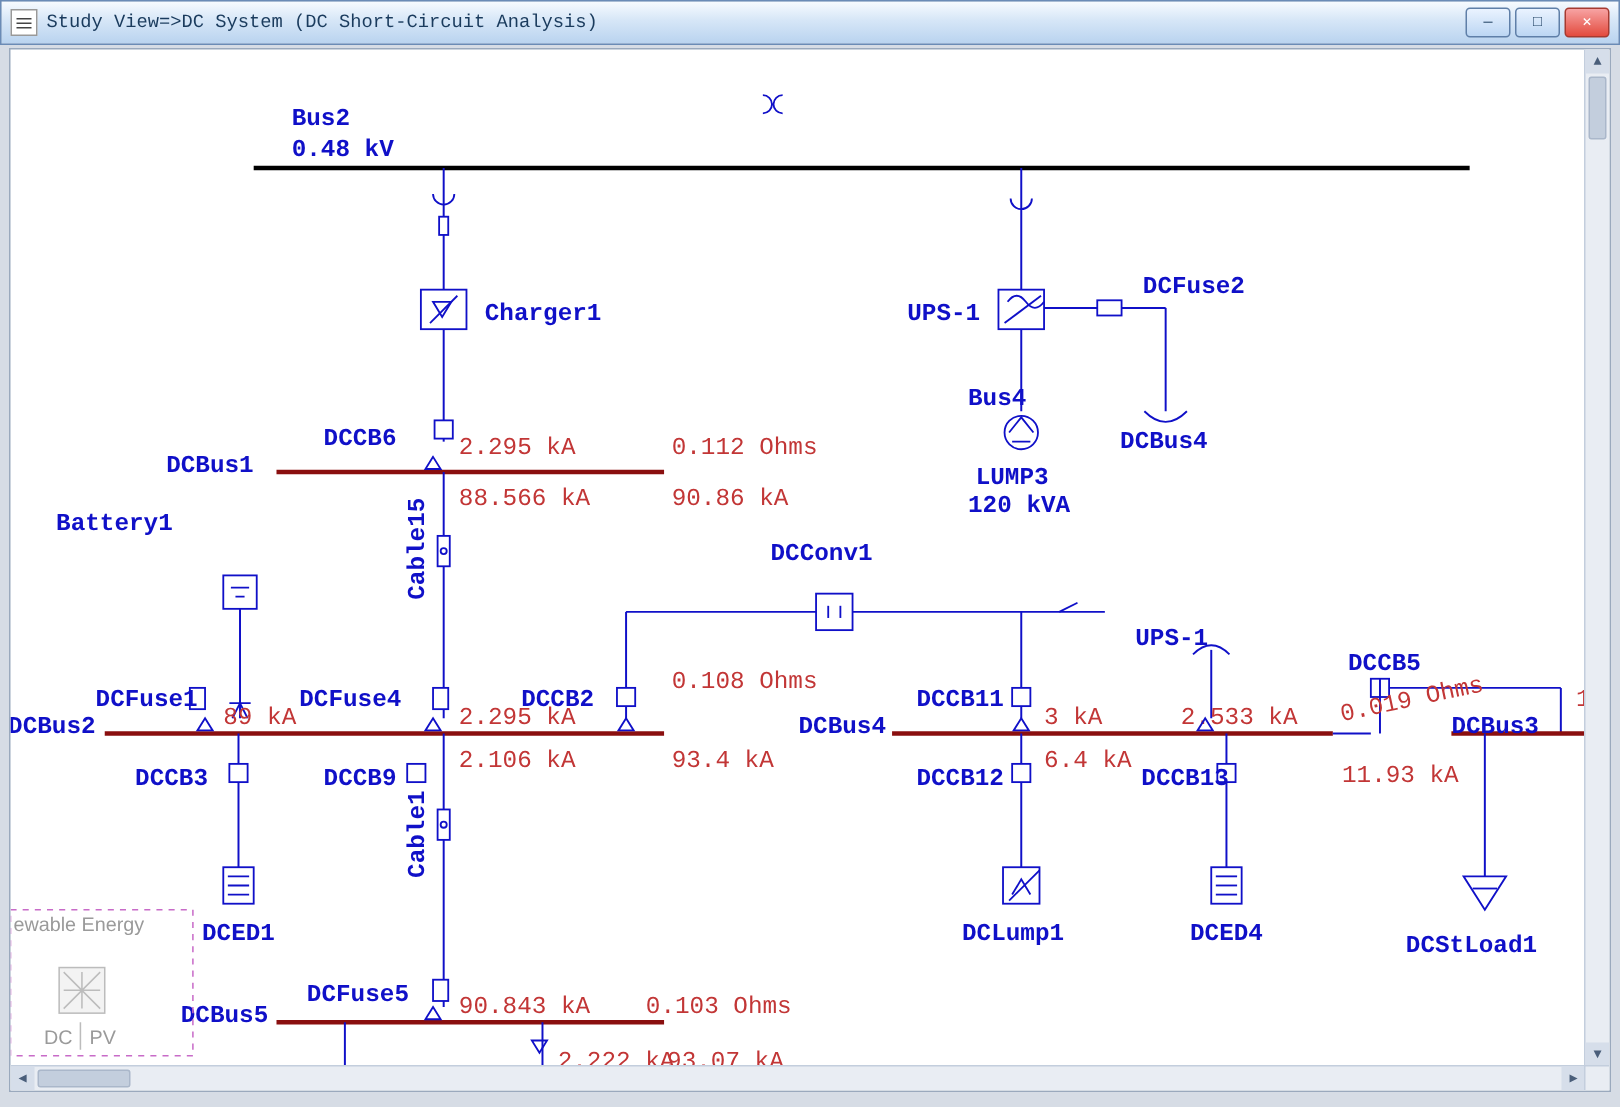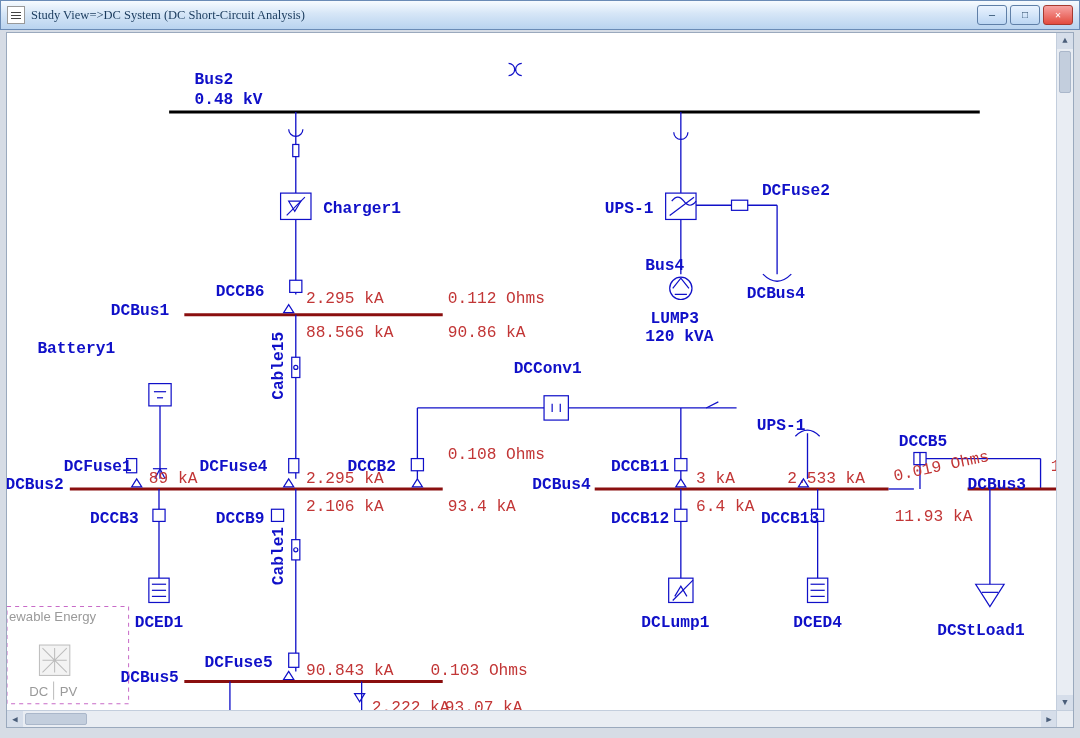--- a/index.html
+++ b/index.html
@@ -1,20 +1,20 @@
 <!DOCTYPE html>
 <html><head>
 <meta charset="utf-8">
 <style>
 html,body{margin:0;padding:0;font-family:"Consolas","Courier New",monospace;font-size:14px;background:#d6dce5}
 .win{position:relative;width:1080px;height:738px;margin:0 auto;background:#d6dce5}
 .titlebar{position:relative;height:28px;background:linear-gradient(#f7fbff,#d6e6f7 45%,#b9d3ef);border:1px solid #6a8bb6;display:flex;align-items:center;padding:0 6px}
 .titlebar .appicon{width:16px;height:16px;margin-right:6px;background:#fff;border:1px solid #999;display:inline-flex;align-items:center;justify-content:center}
 .titlebar .appicon span{display:block;width:10px;height:1px;background:#444;box-shadow:0 -3px 0 #444,0 3px 0 #444}
-.titlebar .title{flex:1;color:#1a3b5d;font-family:Liberation Serif, serif;font-size:12.5px}
+.titlebar .title{flex:1;color:#1a3b5d;font-family:Liberation Mono, monospace;font-size:12.5px}
 .winbtns{display:flex;gap:3px;margin-left:auto}
 .winbtn{width:28px;height:18px;border:1px solid #5f7fa8;border-radius:3px;background:linear-gradient(#eaf3ff,#bcd6f3);display:flex;align-items:center;justify-content:center;font-size:10px;color:#1a3b5d}
 .winbtn.close{background:linear-gradient(#f7a3a3,#e34b3e);color:#fff;border-color:#a63a30}
 .canvas-wrap{position:absolute;left:6px;right:6px;top:32px;bottom:10px;border:1px solid #9aa9bd;background:#fff;overflow:hidden}
 .scroll-v{position:absolute;top:0;right:0;bottom:16px;width:16px;background:#e9edf3;border-left:1px solid #c3cedd}
 .scroll-v .up,.scroll-v .down{position:absolute;left:0;right:0;height:16px;background:#d6deea;display:flex;align-items:center;justify-content:center;color:#4a5e7a;font-size:9px}
 .scroll-v .up{top:0}.scroll-v .down{bottom:0}
 .scroll-v .thumb{position:absolute;left:2px;right:2px;top:18px;height:40px;background:#c3cedd;border:1px solid #aab7ca;border-radius:2px}
 .scroll-h{position:absolute;left:0;right:16px;bottom:0;height:16px;background:#e9edf3;border-top:1px solid #c3cedd}
 .scroll-h .left,.scroll-h .right{position:absolute;top:0;bottom:0;width:16px;background:#d6deea;display:flex;align-items:center;justify-content:center;color:#4a5e7a;font-size:9px}

